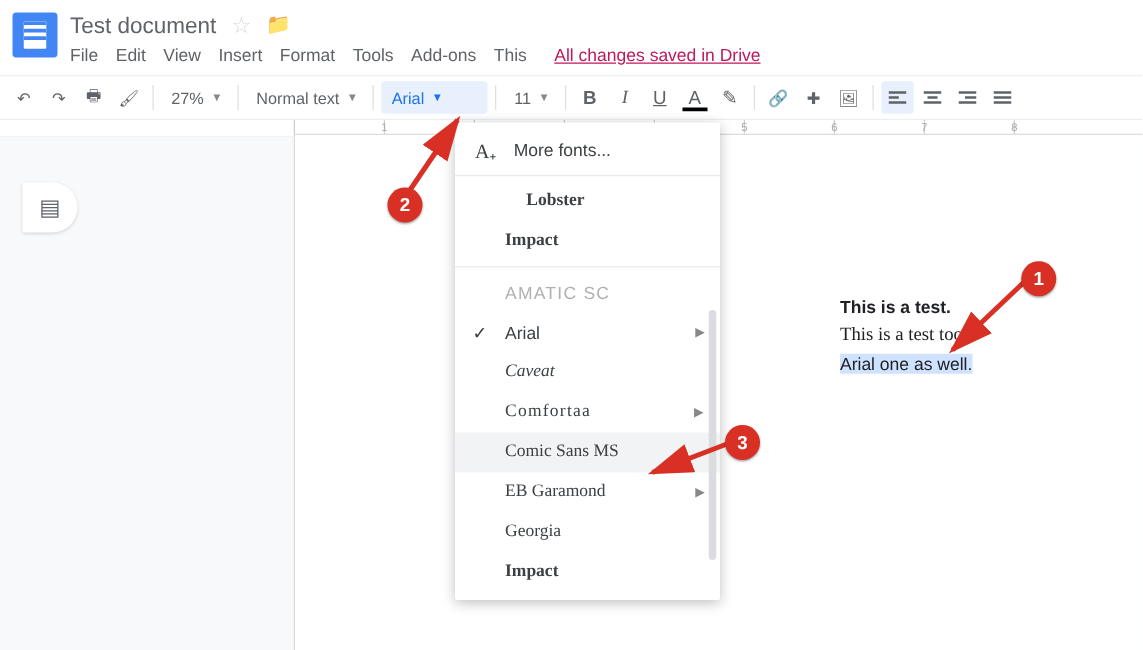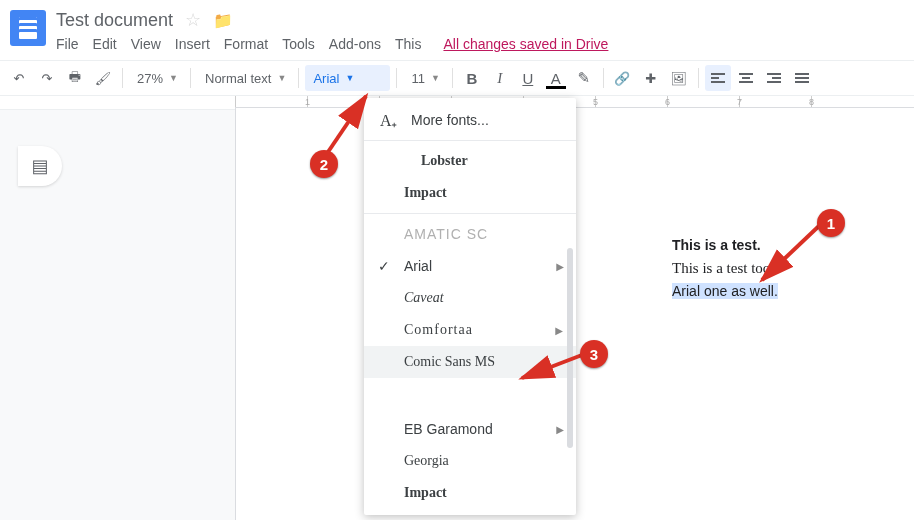--- a/index.html
+++ b/index.html
@@ -311,21 +311,21 @@
   <div class="row" style="font-family:cursive; font-style:italic;">
       <span>Caveat</span>
     </div>
   <div class="row" style="font-family:Verdana; letter-spacing:1px;">
     <span>Comfortaa</span>
     <span class="sub">▶</span>
   </div>
   <div class="row hover" style="font-family:'Comic Sans MS', cursive;">
       <span>Comic Sans MS</span>
     </div>
-  <div class="row" style="font-family:Liberation Sans, sans-serif;margin-top:35px;">
+  <div class="row" style="font-family:Liberation Serif, serif;">
     <span>EB Garamond</span>
     <span class="sub">▶</span>
   </div>
   <div class="row" style="font-family:Georgia, serif;">
       <span>Georgia</span>
     </div>
   <div class="row" style="font-family:Impact, Arial Black; font-weight:bold;">
       <span>Impact</span>
     </div>
   <div class="scroll-thumb"></div>

